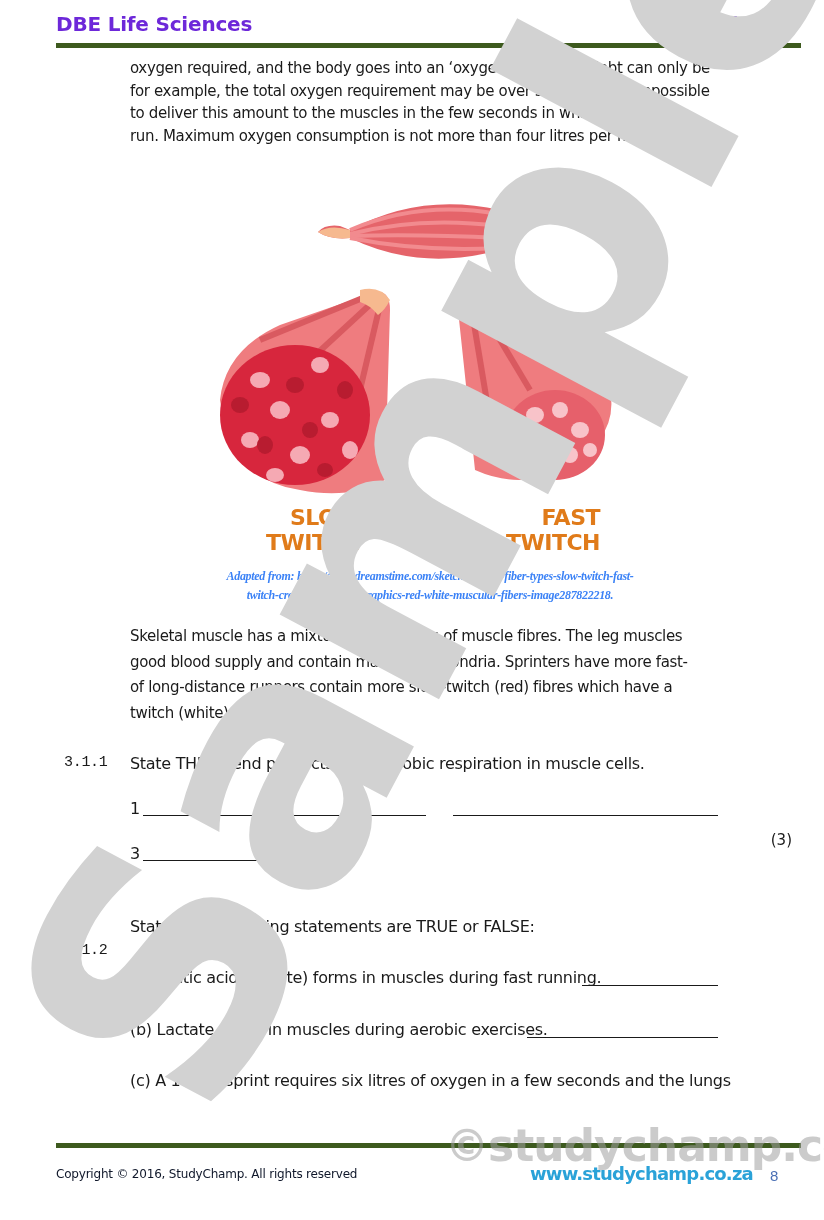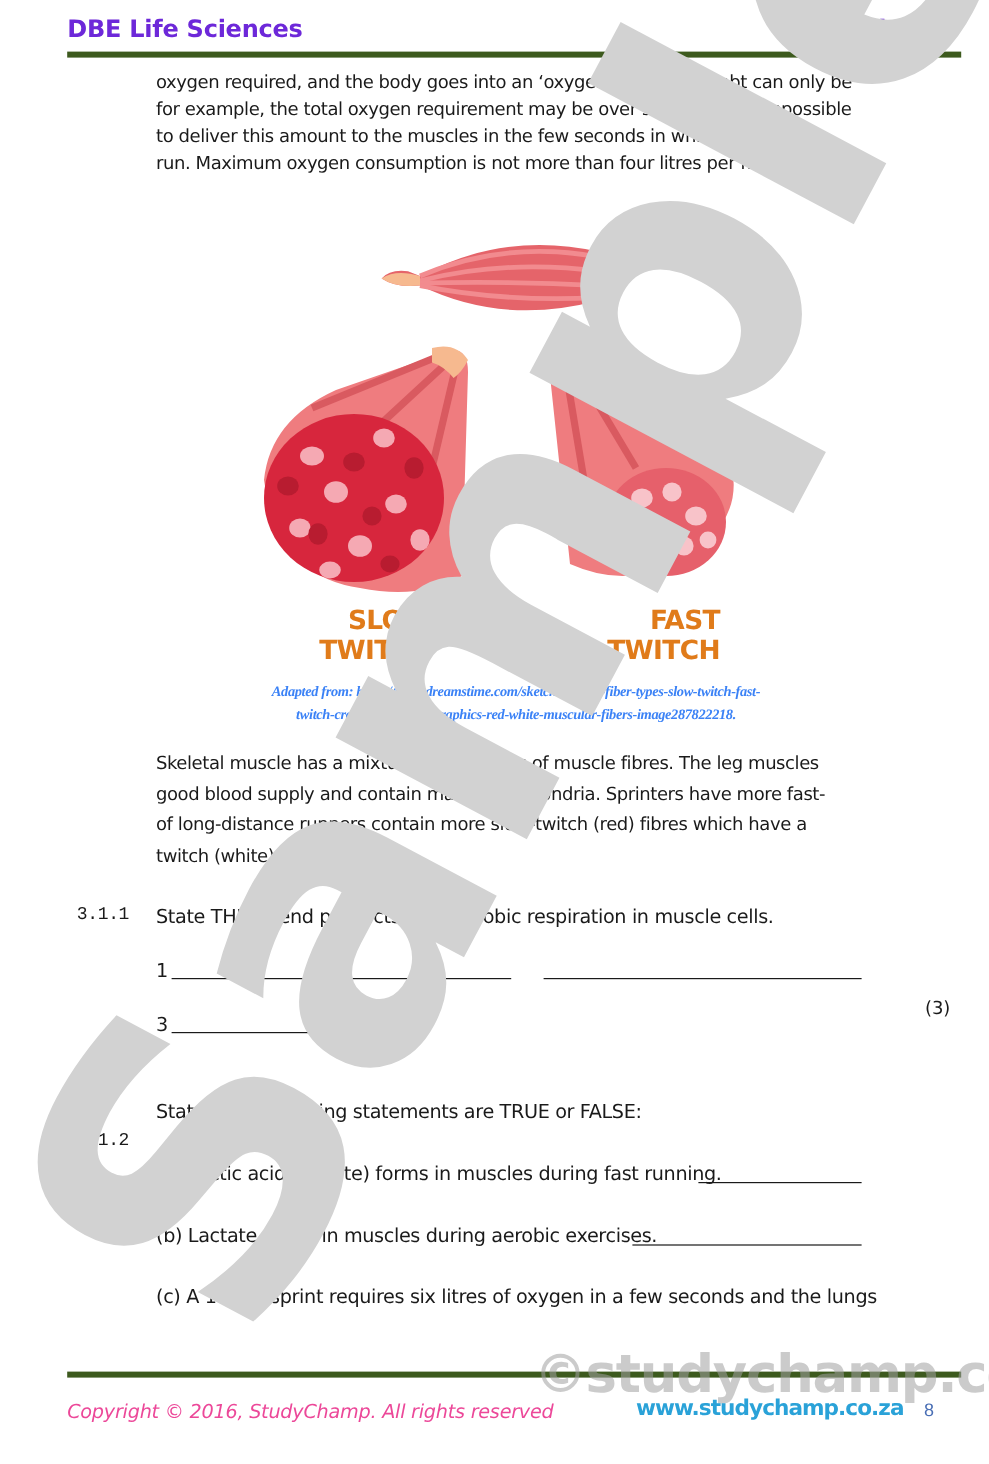--- a/index.html
+++ b/index.html
@@ -34,21 +34,21 @@
       font-family: Liberation Serif, serif; letter-spacing: -0.3px;
     }
 
     .q-num { position: absolute; left: 64px; font-size: 15px; font-family: Liberation Mono, monospace; letter-spacing: -0.3px; }
     .q-text { position: absolute; left: 130px; font-size: 16px; font-family: "DejaVu Sans", sans-serif; letter-spacing: -0.3px; }
     .answer-line {
       position: absolute; border-bottom: 1.3px solid #1a1a1a; height: 0;
     }
     .marks { position: absolute; right: 32px; top: 831px; font-size: 15px; font-family: "DejaVu Sans", sans-serif; }
 
-    .footer-copy { position: absolute; left: 56px; top: 1167px; font-size: 16px; color: #ec4899; font-family: "DejaVu Sans", sans-serif; letter-spacing: -0.2px; font-style: italic; }
+    .footer-copy { position: absolute; left: 56px; top: 1167px; font-size: 12px; color: #0f172a; font-family: "DejaVu Sans", sans-serif; letter-spacing: -0.2px; }
     .footer-url {
       position: absolute; left: 530px; top: 1163px; font-size: 18px; font-weight: bold; color: #2aa2d8;
       font-family: "DejaVu Sans", sans-serif; letter-spacing: -0.8px; text-align: right;
     }
     .footer-page { position: absolute; left: 770px; top: 1167px; font-size: 15px; color: #4a6fb5; }
     .footer-watermark {
       position: absolute; left: 445px; top: 1120px; font-size: 44px; font-weight: bold; color: rgba(160,160,160,0.55);
       font-family: "DejaVu Sans", sans-serif; letter-spacing: -1px; white-space: nowrap;
     }
 

